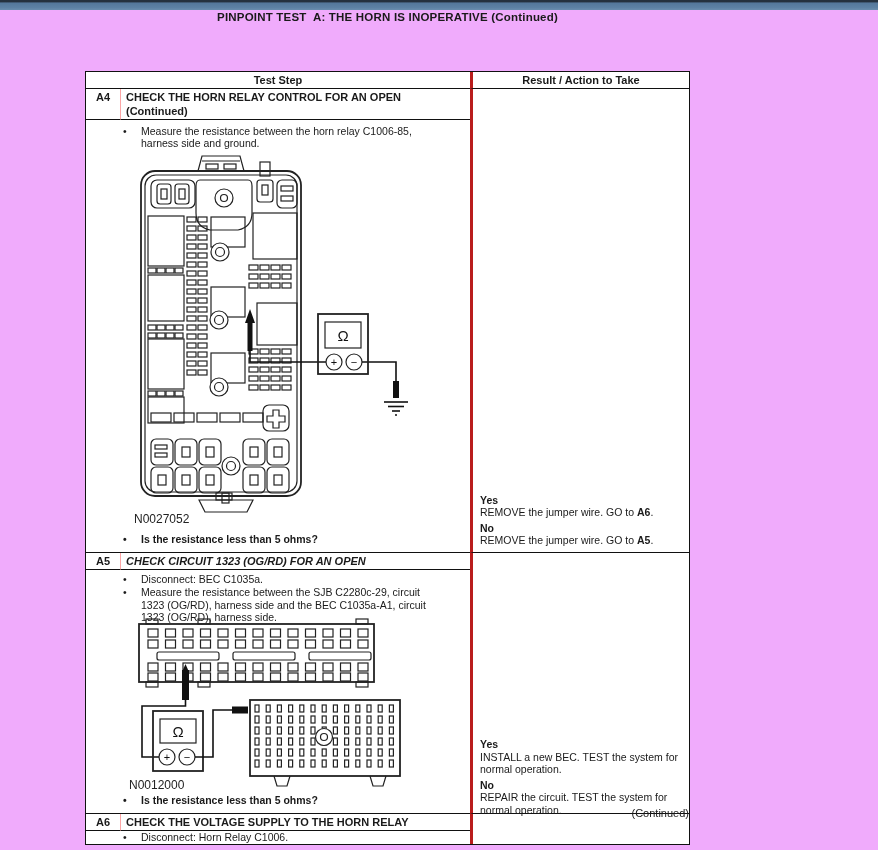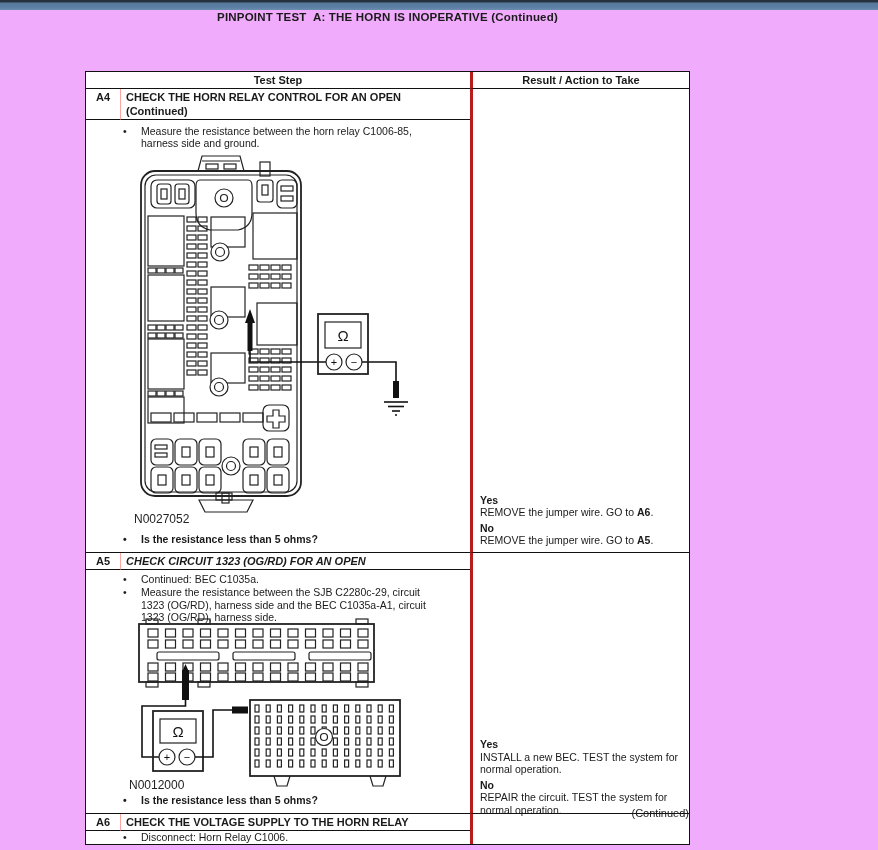--- a/index.html
+++ b/index.html
@@ -294,21 +294,21 @@
       <div class="rlabel">Yes</div>
       <div>INSTALL a new BEC. TEST the system for normal operation.</div>
       <div class="rlabel">No</div>
       <div>REPAIR the circuit. TEST the system for normal operation.</div>
     </div>
 
     <div class="c bb" style="left:0;top:498px;width:384px;height:244px;">
       <div class="bullets" style="top:3px;">
         <div class="bi">
             <span class="bdot">•</span>
-            <span class="btxt">Continued: BEC C1035a.</span>
+            <span class="btxt">Disconnect: BEC C1035a.</span>
           </div>
         <div class="bi">
             <span class="bdot">•</span>
             <span class="btxt">Measure the resistance between the SJB C2280c-29, circuit 1323 (OG/RD), harness side and the BEC C1035a-A1, circuit 1323 (OG/RD), harness side.</span>
           </div>
       </div>
 
       <svg style="position:absolute;left:38px;top:48px;" width="292" height="172" viewBox="0 0 292 172">
         <g class="ln">
           <rect x="15" y="6" width="235" height="58" class="ln2"></rect>

